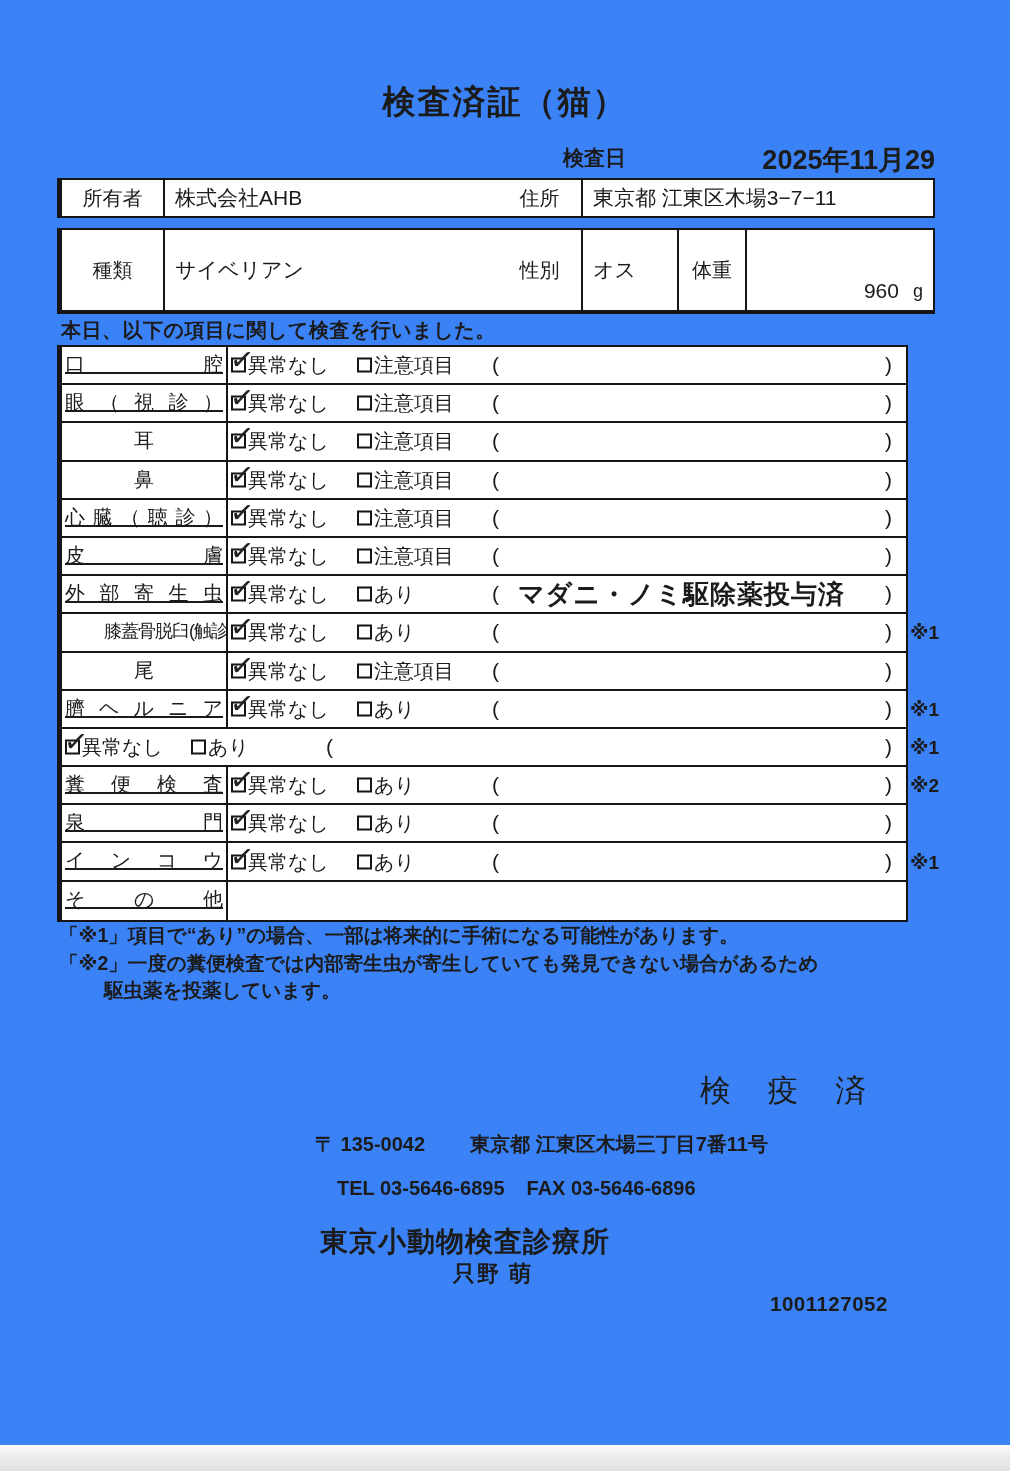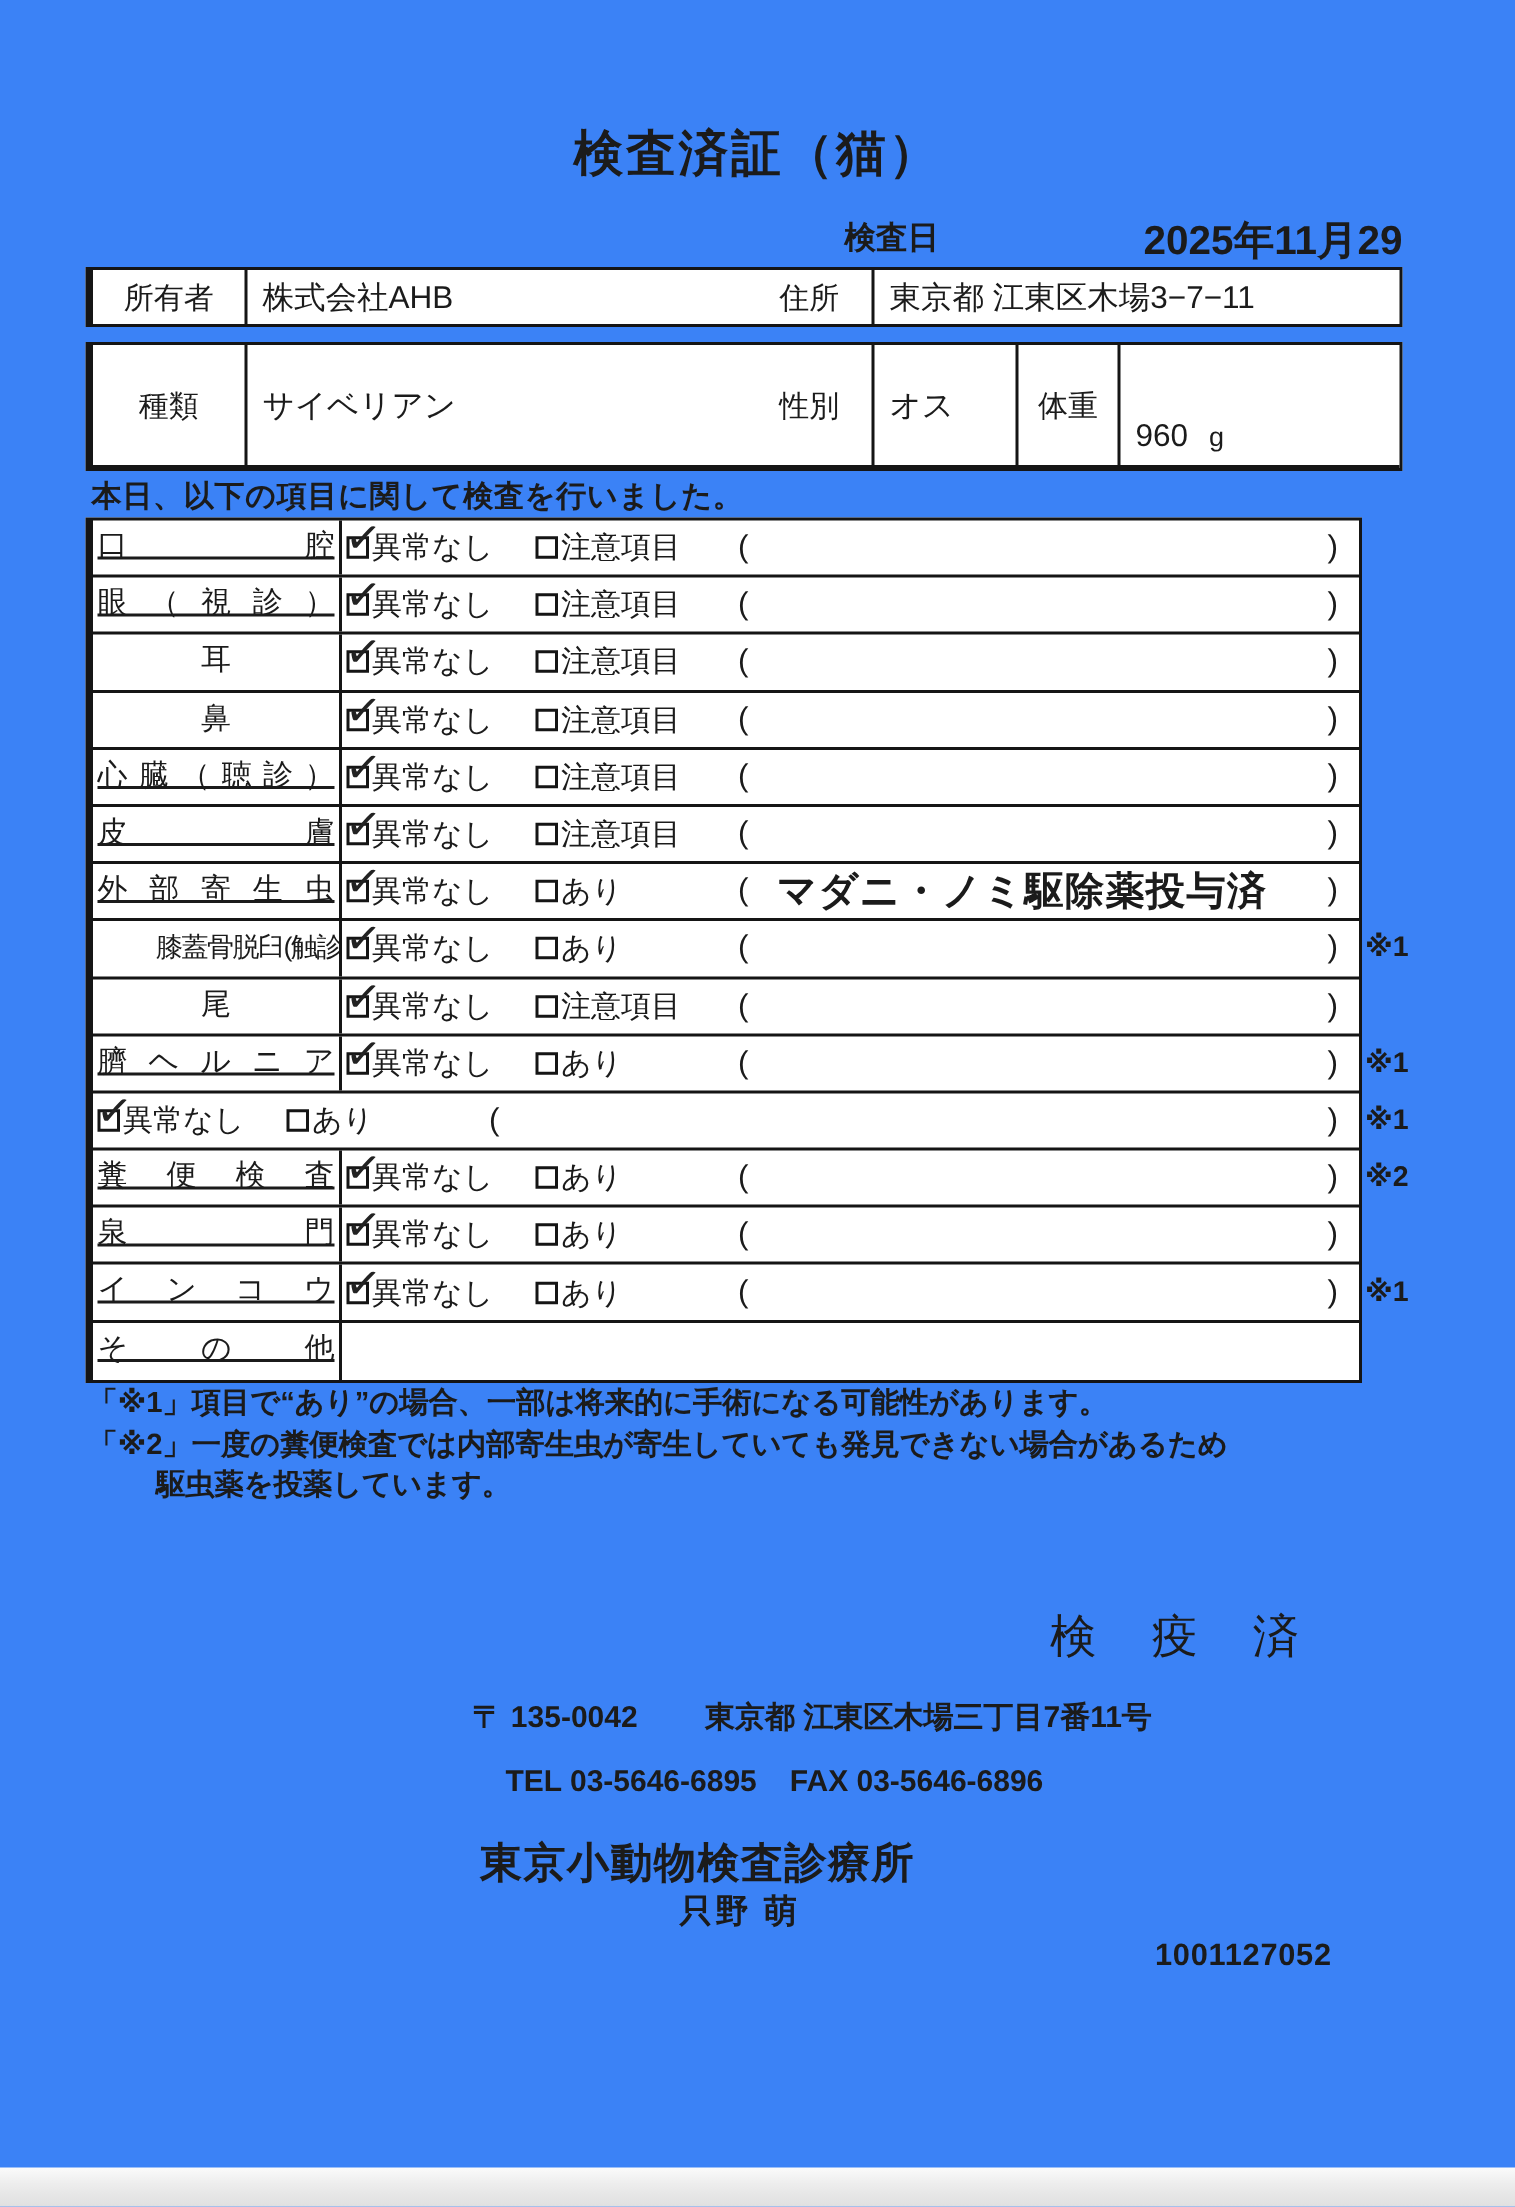--- a/index.html
+++ b/index.html
@@ -21,21 +21,21 @@
   .tableA { top:178px; height:40px; display:flex; }
   .tableB { top:228px; height:86px; display:flex; flex-direction:column; }
   .tableB .trow { display:flex; flex:1; }
   .tableB .trow:first-child { border-bottom:2px solid #151515; }
   .cell { display:flex; align-items:center; overflow:hidden; }
   .cell.lab { justify-content:center; font-size:20px; border-right:2px solid #151515; }
   .cell.val { padding:0 10px; font-size:21px; }
   .cell.bl { border-left:2px solid #151515; }
   .w103{width:103px;} .w333{width:333px;} .w85{width:85px;} .w94{width:94px;} .w70{width:70px;}
   .flex1{flex:1;}
-  .weight-cell { justify-content:flex-start; gap:14px; padding-right:14px;margin-top:42px; }
+  .weight-cell { justify-content:flex-end; gap:14px; padding-right:14px;margin-top:42px; }
   .weight-unit { font-size:18px; }
 
   .intro { position:absolute; left:61px; top:317px; font-size:20px; font-weight:600; letter-spacing:0.5px; }
 
   .checklist { position:absolute; left:57px; top:345px; width:851px; border:2.5px solid #151515; border-left:5px solid #151515; background:#fff; }
   .chk-row { display:flex; height:38.2px; border-bottom:2px solid #151515; position:relative; }
   .chk-row:last-child { border-bottom:none; }
   .rlabel { width:166px; border-right:2px solid #151515; font-size:20px; line-height:34px; padding:0 3px; white-space:nowrap; overflow:hidden; }
   .rlabel.al-justify { text-align:justify; text-align-last:justify; text-justify:inter-character;text-decoration:underline; }
   .rlabel.al-center { text-align:center; }

